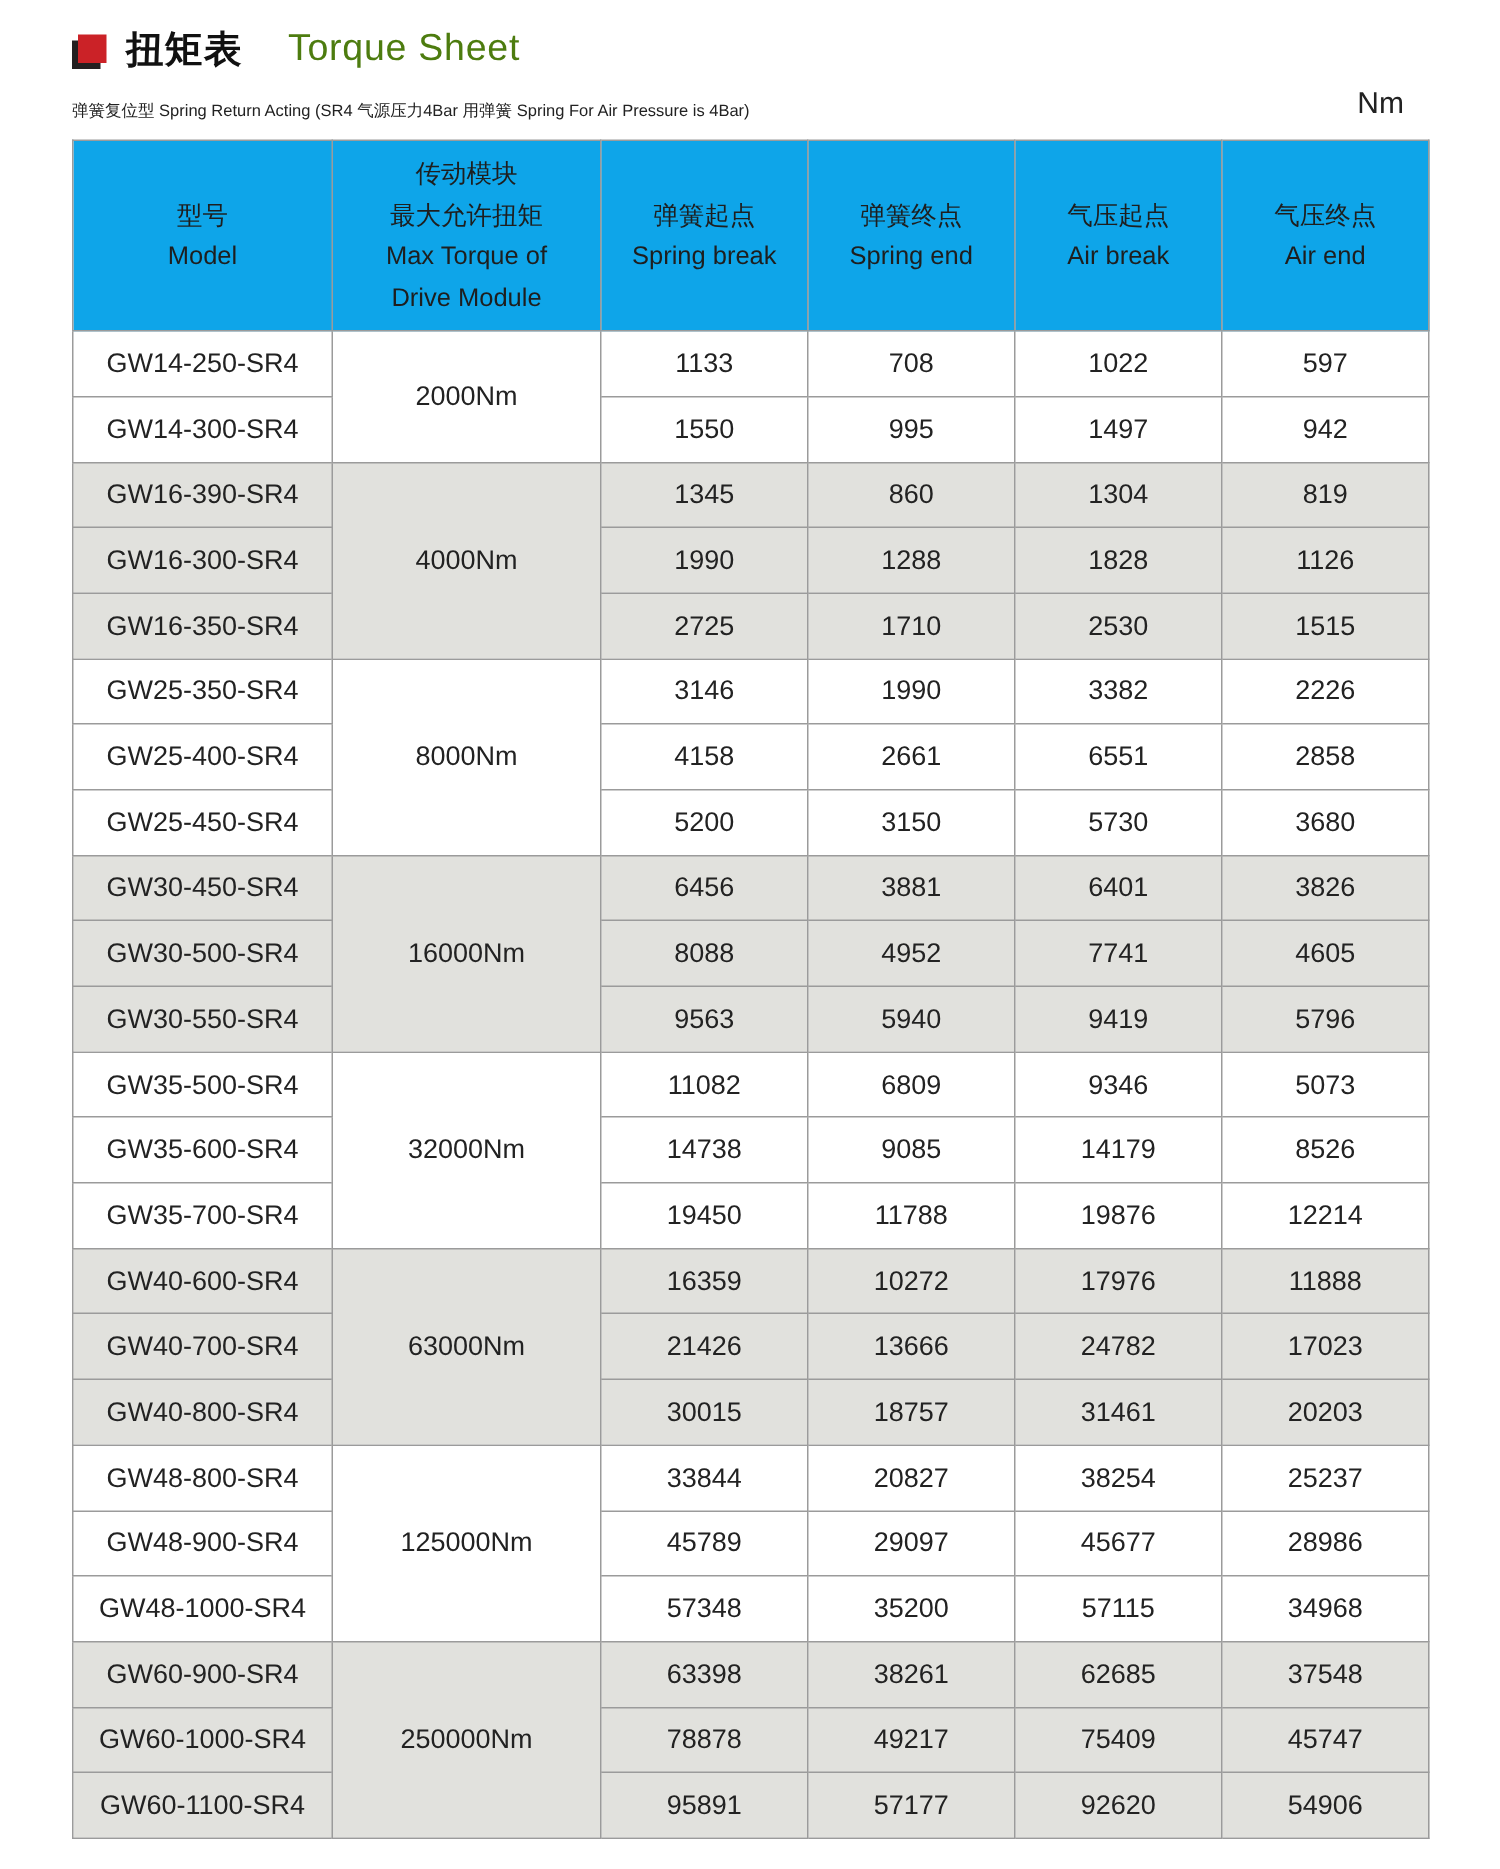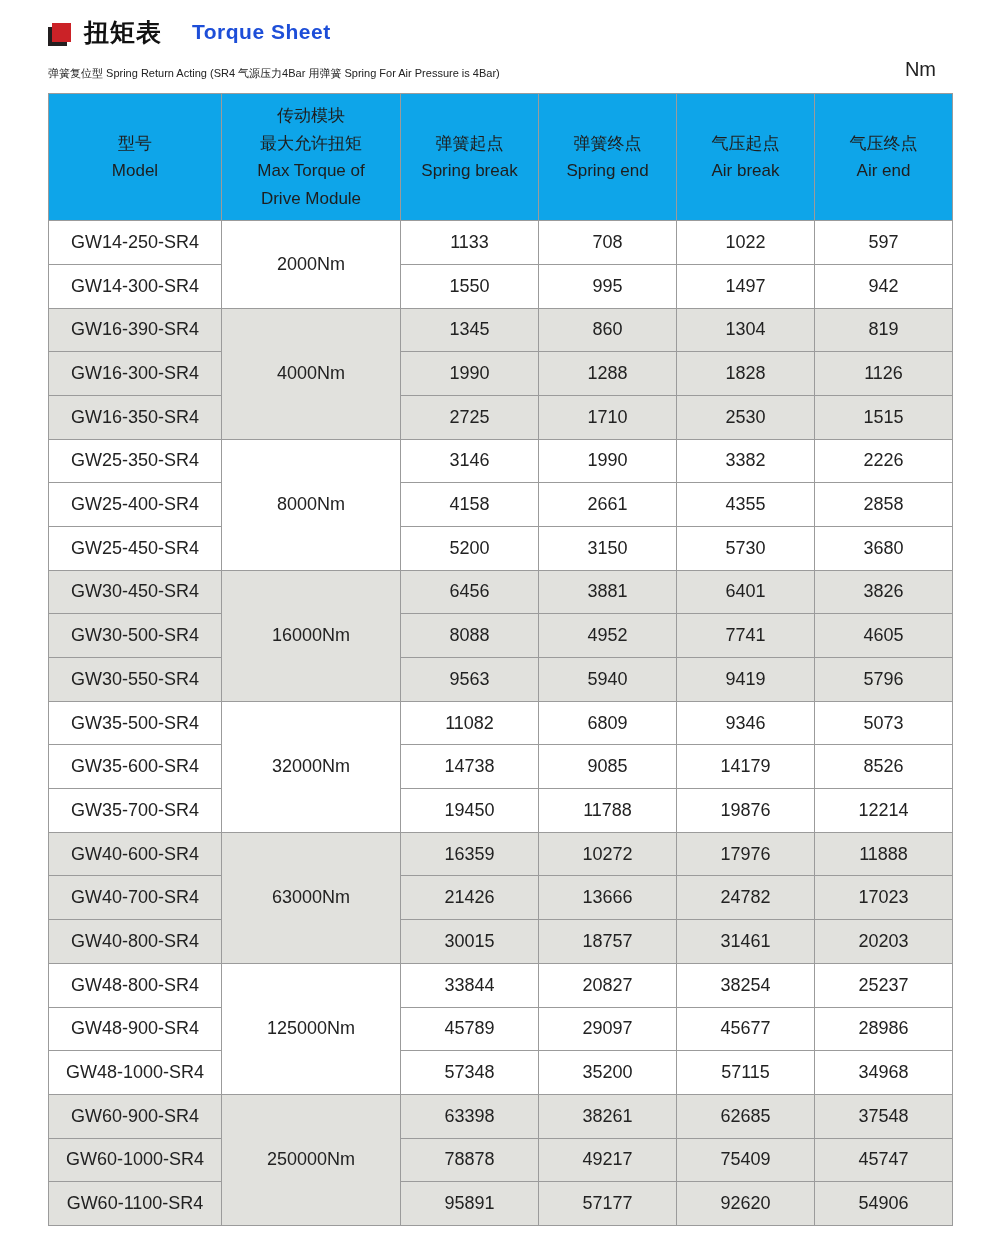--- a/index.html
+++ b/index.html
@@ -31,23 +31,23 @@
     margin-right: 13px;
     margin-left: 4px;
   }
   .title-cn {
     font-size: 25px;
     font-weight: bold;
     color: #111111;
     letter-spacing: 1px;
   }
   .title-en {
-    font-size: 21px;
-    font-weight: bold;
-    color: #1d4ed8;
+    font-size: 25px;
+    font-weight: normal;
+    color: #4d7c0f;
     margin-left: 30px;
     letter-spacing: 0.5px;
   }
   .subtitle-row {
     display: flex;
     justify-content: space-between;
     align-items: flex-end;
     margin-top: 10px;
     width: 904px;
   }
@@ -187,21 +187,21 @@
           <td rowspan="3">8000Nm</td>
           <td>3146</td>
           <td>1990</td>
           <td>3382</td>
           <td>2226</td>
         </tr>
         <tr>
           <td>GW25-400-SR4</td>
           <td>4158</td>
           <td>2661</td>
-          <td>4355</td>
+          <td>6551</td>
           <td>2858</td>
         </tr>
         <tr>
           <td>GW25-450-SR4</td>
           <td>5200</td>
           <td>3150</td>
           <td>5730</td>
           <td>3680</td>
         </tr>
         <tr class="shaded">

